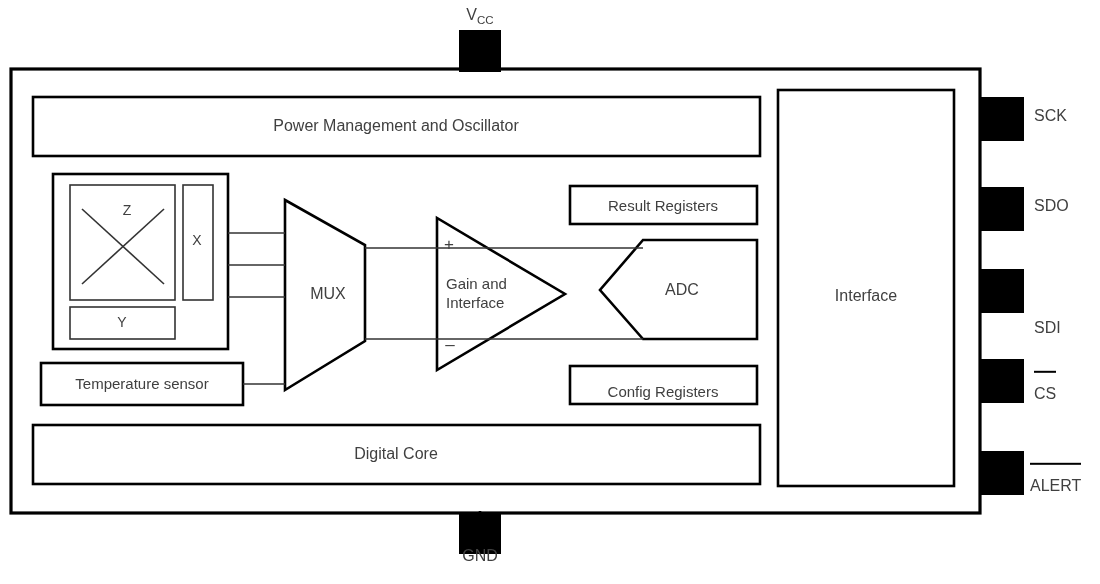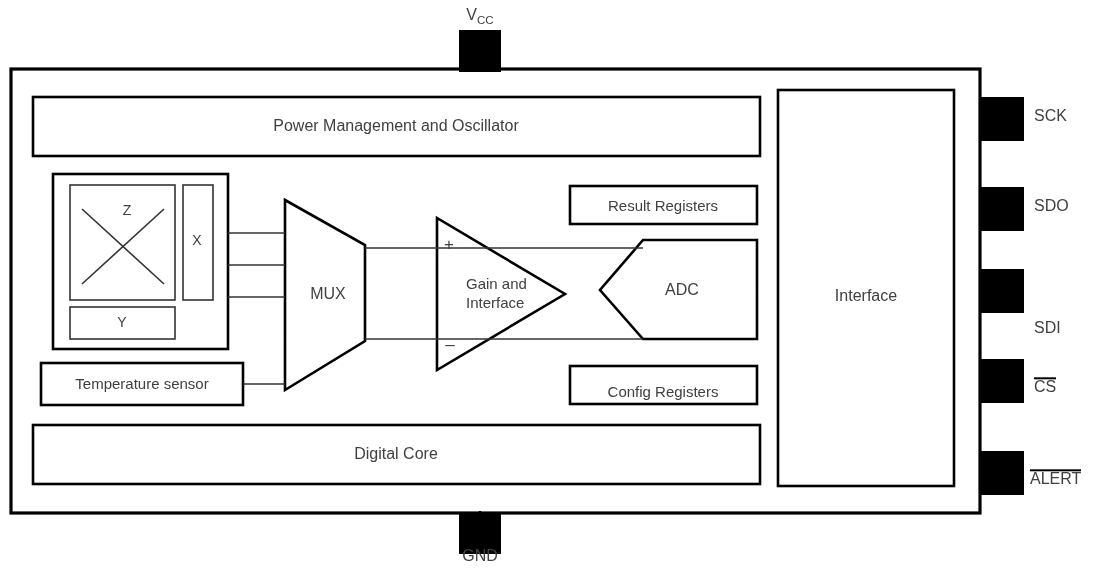--- a/index.html
+++ b/index.html
@@ -53,40 +53,39 @@
   .pin-label {
     font-size: 16px;
   }
   .sign-label {
     font-size: 17px;
     font-weight: 500;
   }
   .overline {
     position: relative;
     display: inline-block;
-    padding-top: 1px;
+    padding-top: 14px;
   }
   .overline::before {
     content: "";
     position: absolute;
     left: 0;
     right: 0;
     top: 0px;
     height: 1.6px;
     background: #000000;
   }
   .sub {
     font-size: 0.72em;
     vertical-align: sub;
     line-height: 1;
   }
   .amp-text {
     font-size: 15px;
     line-height: 1.25;
-    margin-left: 20px;
   }
 </style>
 </head>
 <body>
 
 <div id="canvas">
 
   <svg id="diagram-svg" viewBox="0 0 1100 584">
 
     <g>

